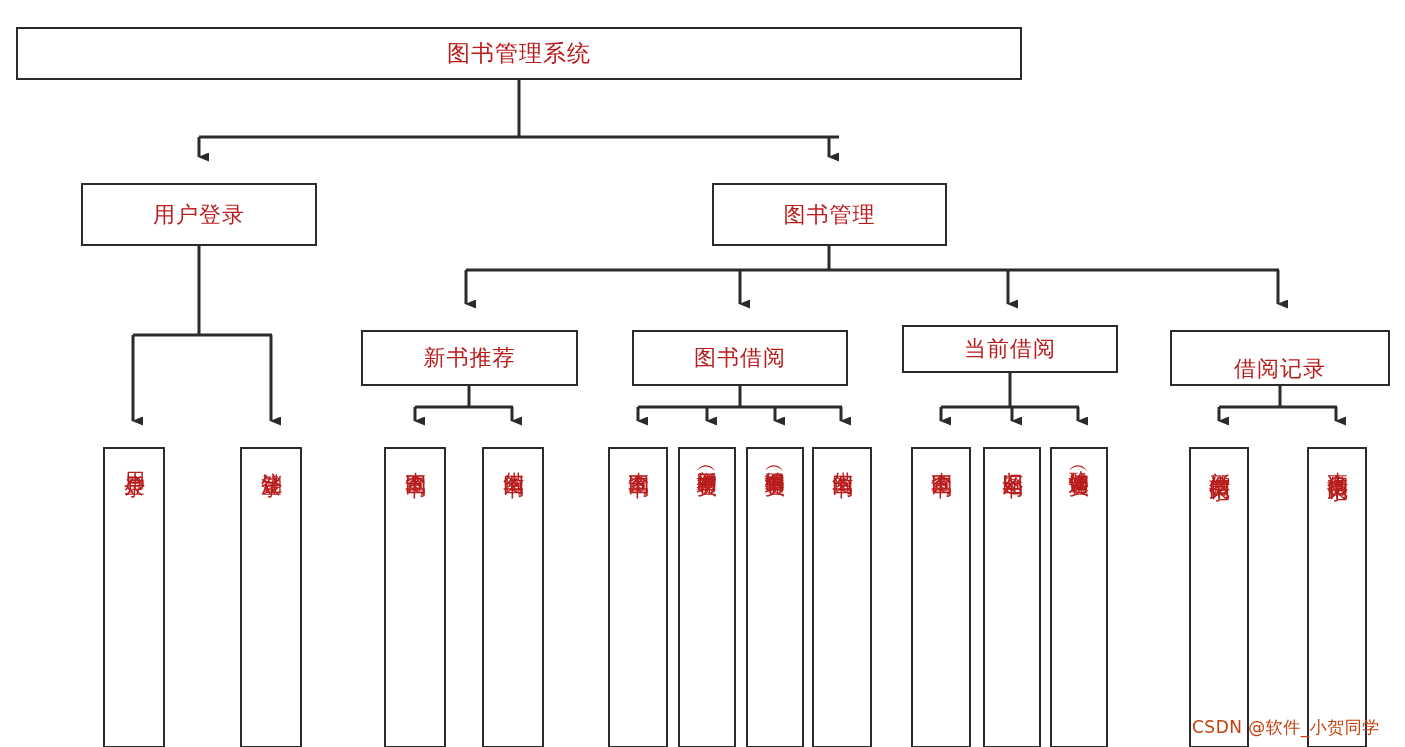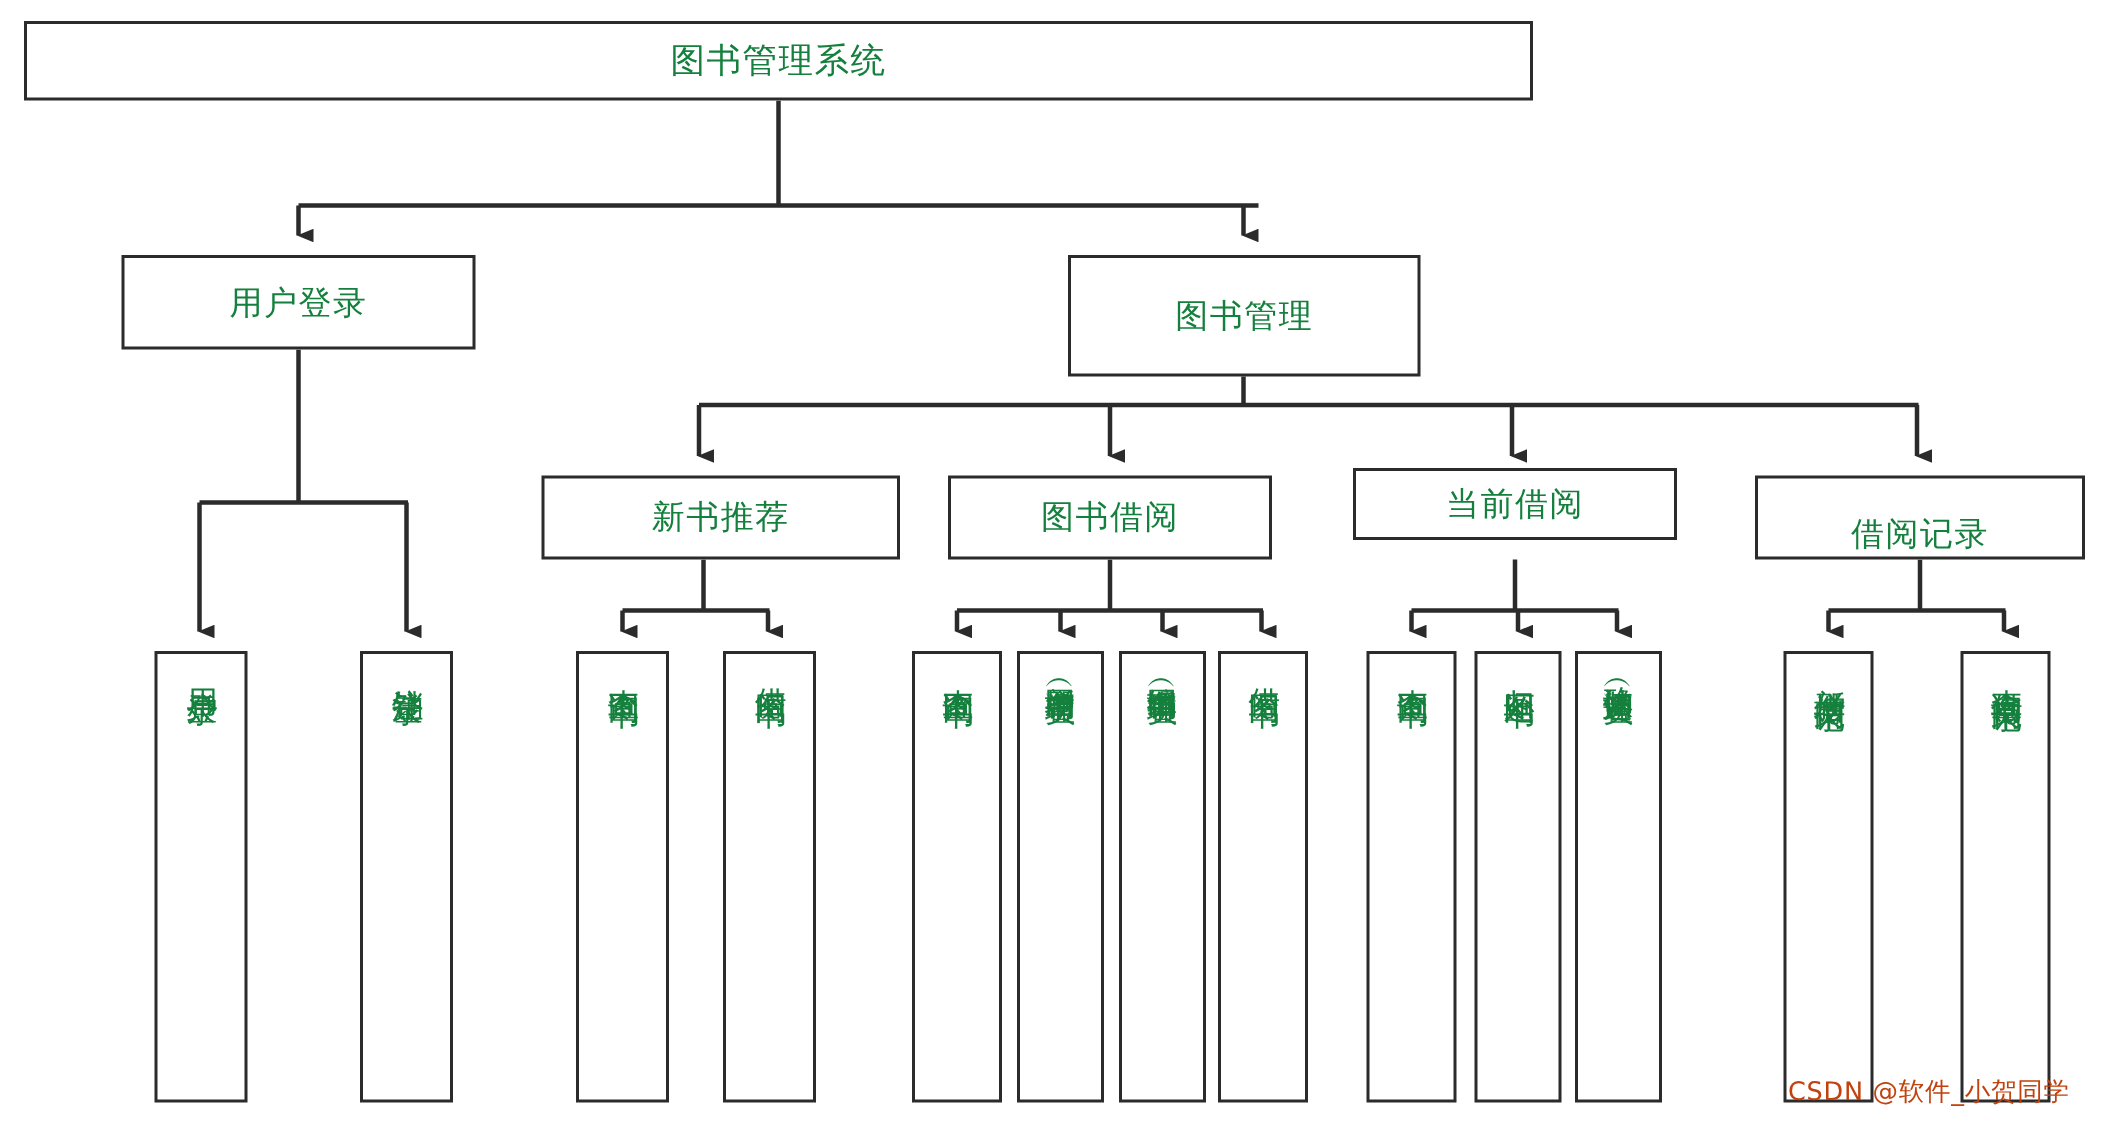--- a/index.html
+++ b/index.html
@@ -18,21 +18,22 @@
     overflow: hidden;
   }
   .node {
     position: absolute;
     box-sizing: border-box;
     border: 2px solid #2b2b2b;
     background: #ffffff;
     display: flex;
     align-items: center;
     justify-content: center;
-    color: #15803d;
+    color: #b91c1c;
+    margin-top: 13px;
   }
   .node-h {
     font-size: 22px;
     letter-spacing: 1px;
     white-space: nowrap;
   }
   .node-root {
     font-size: 23px;
     letter-spacing: 1px;
   }
@@ -125,25 +126,25 @@
     </g>
   </svg>
 
   <div class="node node-root" style="left:16px; top:14px; width:1006px; height:53px;">
     <span>图书管理系统</span>
   </div>
 
   <div class="node node-h" style="left:81px; top:170px; width:236px; height:63px;">
     <span>用户登录</span>
   </div>
-  <div class="node node-h" style="left:712px; top:170px; width:235px; height:81px;">
+  <div class="node node-h" style="left:712px; top:170px; width:235px; height:63px;">
     <span>图书管理</span>
   </div>
 
-  <div class="node node-h" style="left:361px; top:317px; width:239px; height:56px;">
+  <div class="node node-h" style="left:361px; top:317px; width:217px; height:56px;">
     <span>新书推荐</span>
   </div>
   <div class="node node-h" style="left:632px; top:317px; width:216px; height:56px;">
     <span>图书借阅</span>
   </div>
   <div class="node node-h" style="left:902px; top:312px; width:216px; height:48px;align-items:center;">
     <span>当前借阅</span>
   </div>
   <div class="node node-h" style="left:1170px; top:317px; width:220px; height:56px;align-items:flex-end;">
     <span>借阅记录</span>

